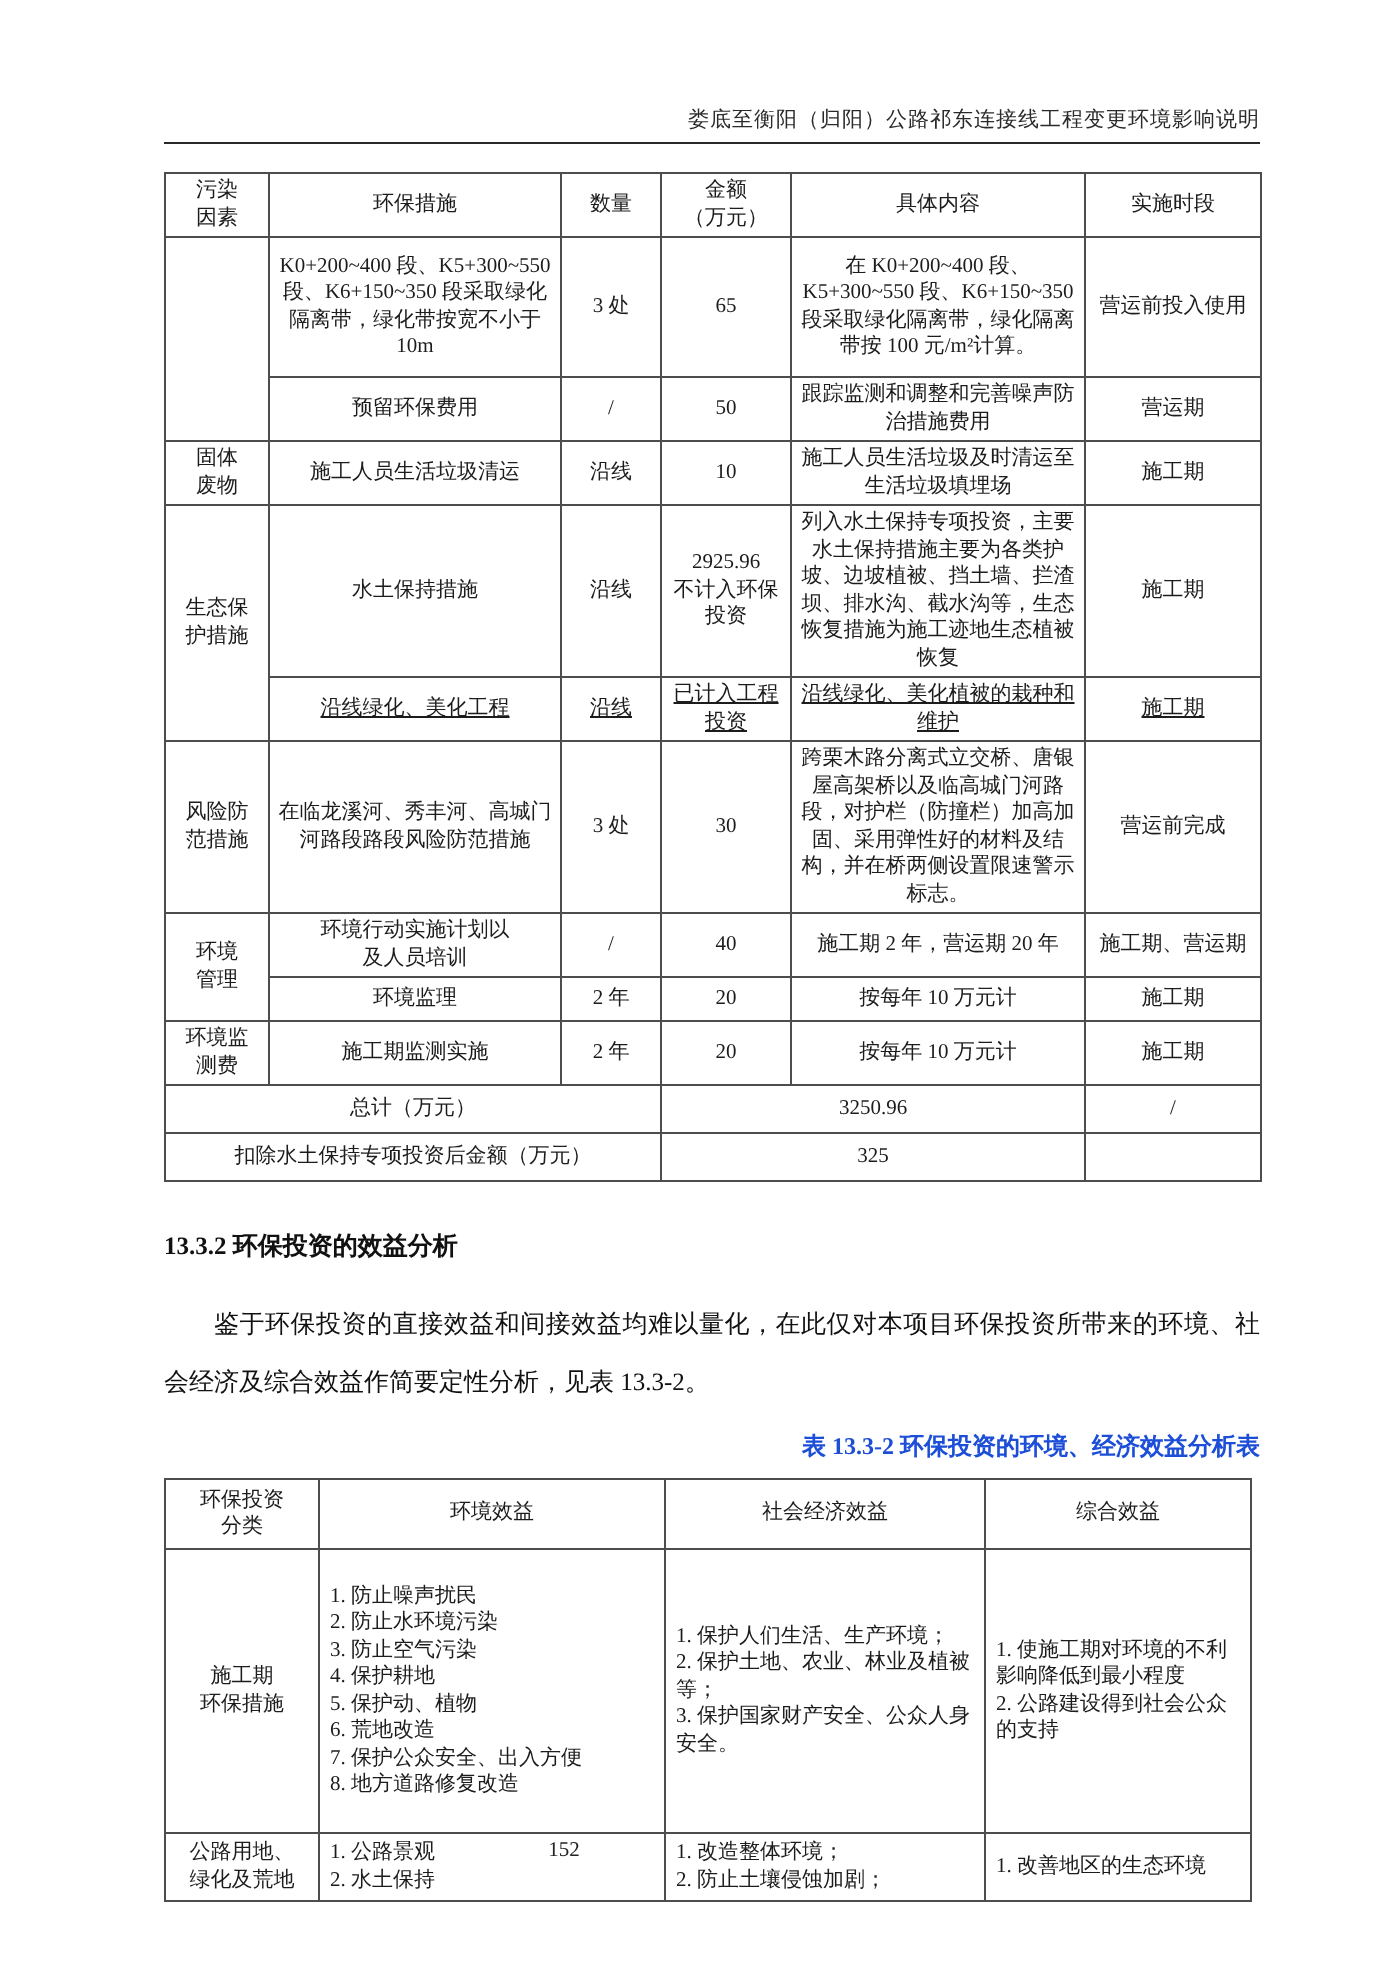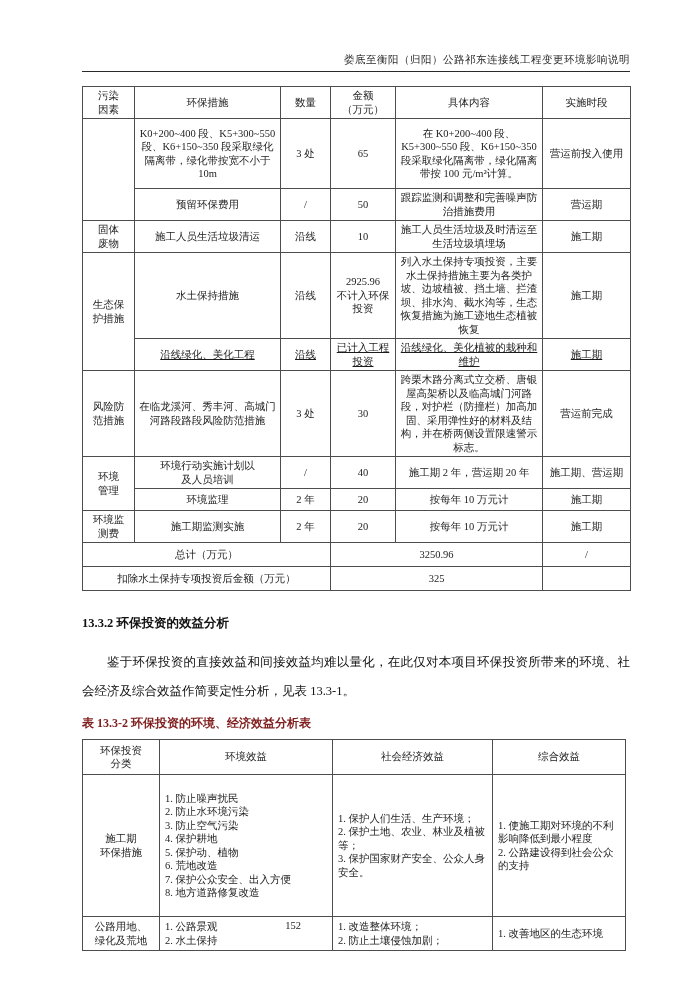--- a/index.html
+++ b/index.html
@@ -37,31 +37,31 @@
   .t1 col.c-period{width:88px;}
   .t1 tr.u td{text-decoration:underline;}
   .section-heading{
     font-size:12.5px;font-weight:bold;margin:24px 0 16px 0;color:#111;
   }
   .body-paragraph{
     font-size:12.5px;line-height:29px;margin:8px 0 0 0;
     text-indent:2em;text-align:justify;color:#111;
   }
   .table-caption{
-    font-size:12px;font-weight:bold;text-align:left;margin:9px 0 0 0;color:#7f1d1d;
+    font-size:12px;font-weight:bold;text-align:right;margin:9px 0 0 0;color:#1d4ed8;
   }
   .t2{width:543px;margin-top:7px;}
   .t2 col.c-cat{width:77px;}
   .t2 col.c-env{width:173px;}
   .t2 col.c-soc{width:160px;}
   .t2 col.c-comp{width:133px;}
   .t2 td.list{text-align:left;padding:3px 5px;}
   .t2 th{height:30px;}
   .page-number{
-    position:absolute;left:11px;top:920px;width:564px;
+    position:absolute;left:0;top:920px;width:564px;
     text-align:center;font-size:10.5px;color:#222;
   }
 </style>
 </head>
 <body>
 
 <div class="content">
 
   <div class="doc-header">娄底至衡阳（归阳）公路祁东连接线工程变更环境影响说明</div>
   <hr class="header-rule">
@@ -169,21 +169,21 @@
     </tr>
     <tr style="height:24px;">
       <td colspan="3">扣除水土保持专项投资后金额（万元）</td>
       <td colspan="2">325</td>
       <td></td>
     </tr>
   </tbody>
     </table>
 
   <div class="section-heading">13.3.2  环保投资的效益分析</div>
-  <p class="body-paragraph">鉴于环保投资的直接效益和间接效益均难以量化，在此仅对本项目环保投资所带来的环境、社会经济及综合效益作简要定性分析，见表 13.3-1。</p>
+  <p class="body-paragraph">鉴于环保投资的直接效益和间接效益均难以量化，在此仅对本项目环保投资所带来的环境、社会经济及综合效益作简要定性分析，见表 13.3-2。</p>
   <div class="table-caption">表 13.3-2  环保投资的环境、经济效益分析表</div>
 
   <table class="t2">
     <colgroup>
       <col class="c-cat">
         <col class="c-env">
         <col class="c-soc">
         <col class="c-comp">
     </colgroup>
     <tbody>

